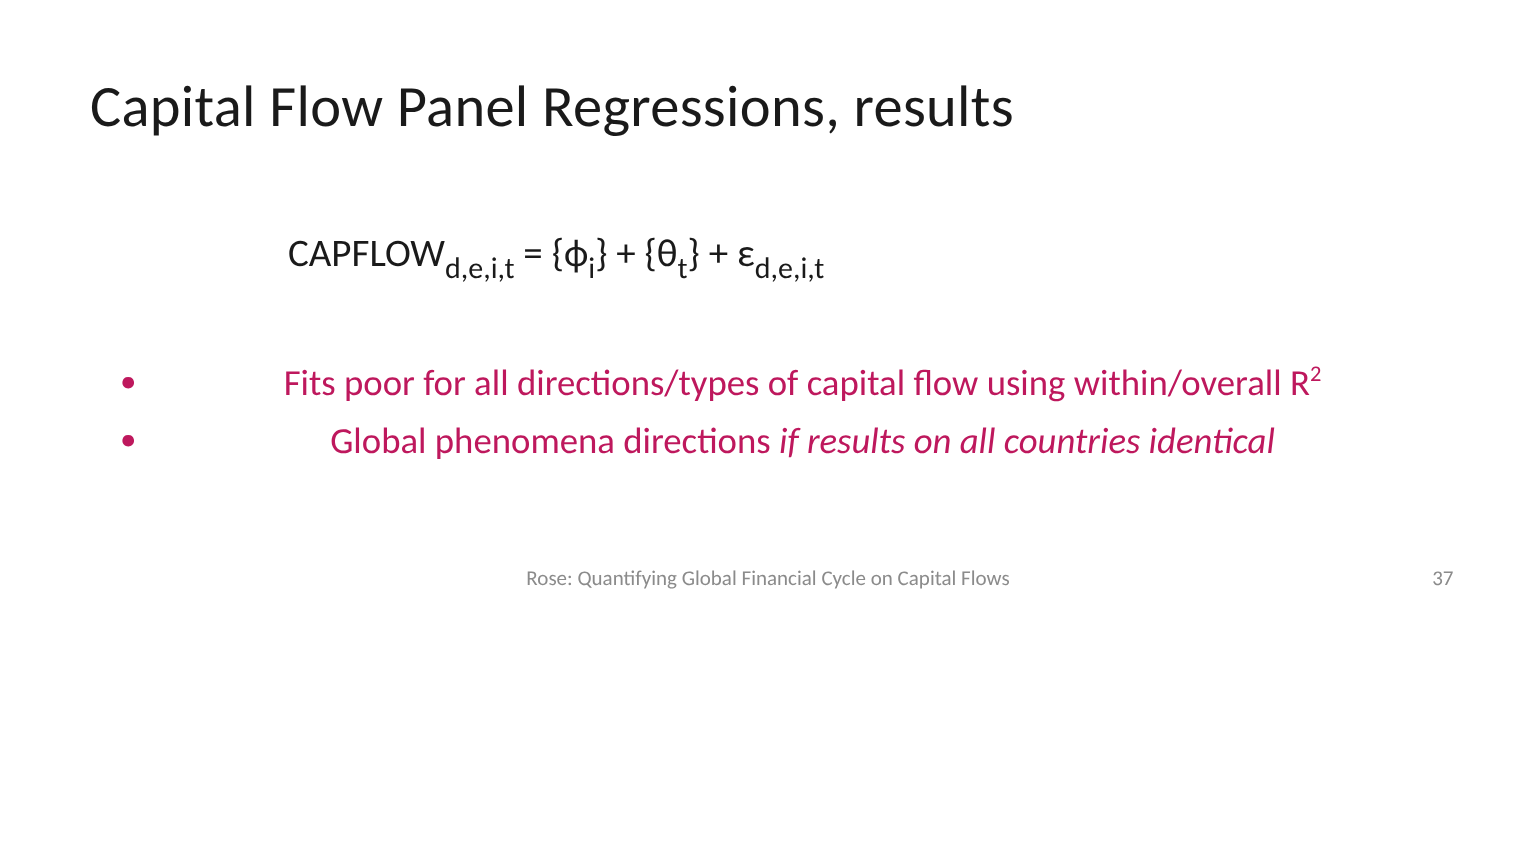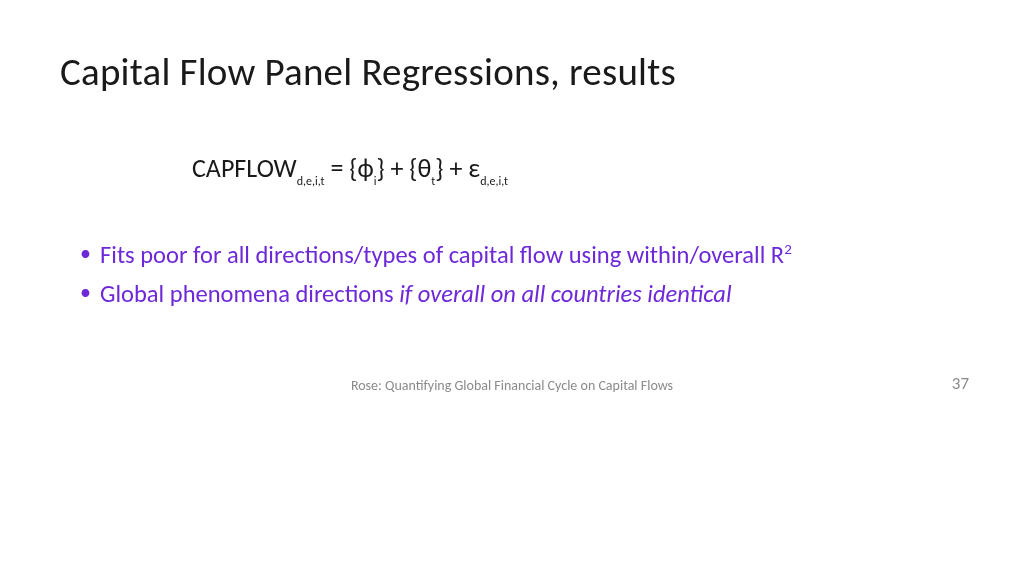--- a/index.html
+++ b/index.html
@@ -33,33 +33,34 @@
     left: 150px;
     top: 152px;
     font-size: 26px;
     color: #1a1a1a;
   }
   .equation .capflow {
     font-size: 26px;
     margin-left: 42px;
   }
   .equation sub {
-    font-size: 12px;
+    font-size: 20px;
     vertical-align: sub;
     position: relative;
     top: 2px;
   }
   .bullets {
     position: absolute;
     left: 80px;
     top: 238px;
     width: 890px;
     font-size: 24.5px;
-    color: #6d28d9;
+    color: #be185d;
     line-height: 1.42;
+    text-align: center;
   }
   .bullets ul {
     margin: 0;
     padding: 0;
     list-style: none;
   }
   .bullets li {
     position: relative;
     padding-left: 20px;
     margin-bottom: 4px;
@@ -84,42 +85,42 @@
     left: 0;
     width: 1024px;
     text-align: center;
     font-size: 14px;
     color: #8b8b8b;
   }
   .footer-right {
     position: absolute;
     bottom: 22px;
     right: 55px;
-    font-size: 17px;
+    font-size: 14px;
     color: #8b8b8b;
   }
 </style>
 </head>
 <body>
 
 <div class="slide">
 
   <div class="title">Capital Flow Panel Regressions, results</div>
 
   <div class="equation">
     <span class="capflow">CAPFLOW</span><sub>d,e,i,t</sub><span> = </span><span>{</span><span>ф</span><sub>i</sub><span>}</span><span> + </span><span>{</span><span>θ</span><sub>t</sub><span>}</span><span> + </span><span>ε</span><sub>d,e,i,t</sub>
   </div>
 
   <div class="bullets">
     <ul>
       <li>
         <span>Fits poor for all directions/types of capital flow using within/overall R</span><sup>2</sup><span></span>
       </li>
       <li>
-        <span>Global phenomena directions </span><span class="italic">if overall on all countries identical</span>
+        <span>Global phenomena directions </span><span class="italic">if results on all countries identical</span>
       </li>
     </ul>
   </div>
 
   <div class="footer-center">Rose: Quantifying Global Financial Cycle on Capital Flows</div>
   <div class="footer-right">37</div>
 
 </div>
 
 </body></html>

